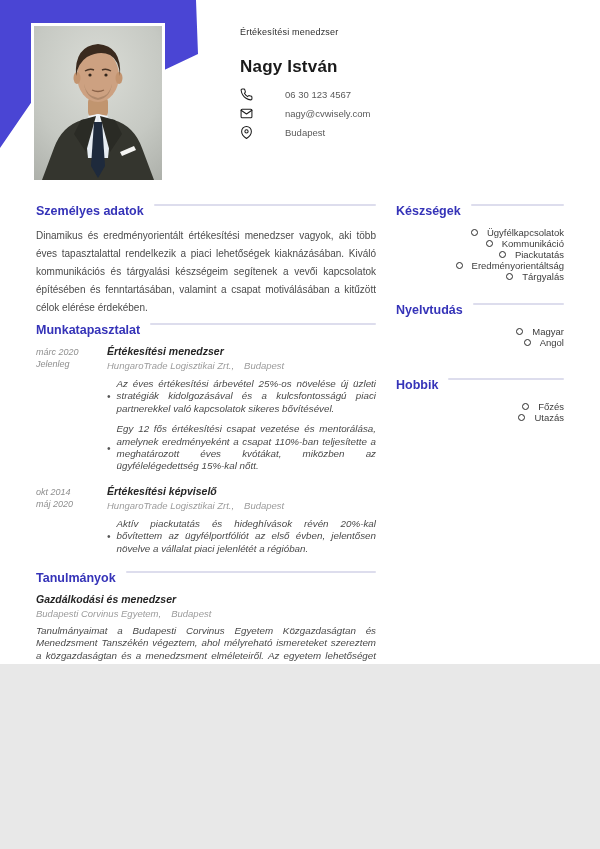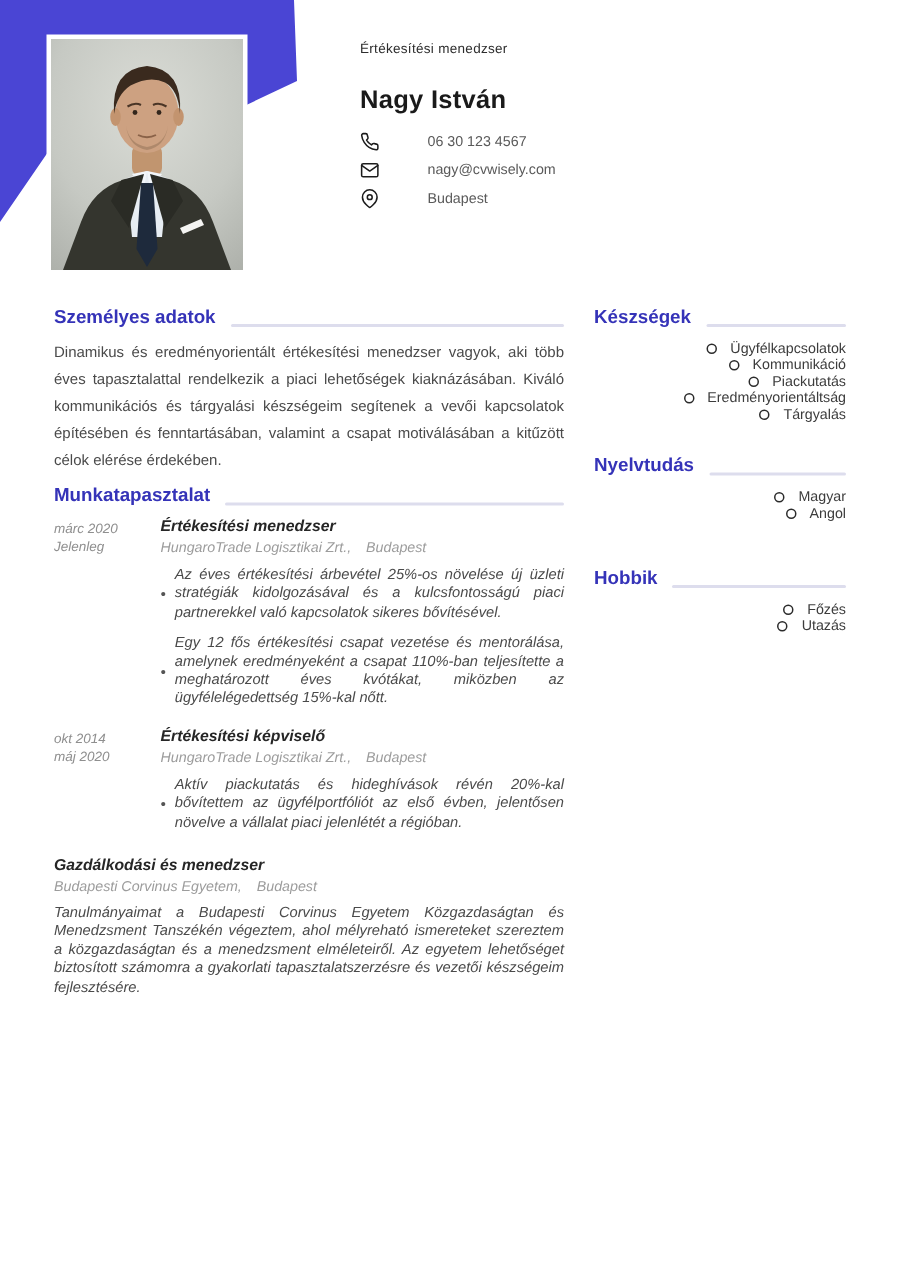--- a/index.html
+++ b/index.html
@@ -1,19 +1,19 @@
 <!DOCTYPE html>
 <html lang="hu"><head>
 <meta charset="utf-8">
 <style>
   * { margin:0; padding:0; box-sizing:border-box; }
   html,body { background:#e8e8e8; }
   body { font-family:"Liberation Sans","DejaVu Sans",sans-serif; }
   .page {
-    position:relative; width:600px; height:849px; margin:0 auto;
+    position:relative; width:600px; height:664px; margin:0 auto;
     background:#ffffff; overflow:hidden; color:#4a4a4a;
   }
 
   
   .corner-shape {
     position:absolute; left:0; top:0; width:200px; height:150px;
     background:#4a45d4;
     clip-path:polygon(0 0,196px 0,198px 54px,160px 72px,35px 97px,0 148px);
   }
 
@@ -31,21 +31,21 @@
   .contact-list { margin-top:11px; }
   .contact-row { display:flex; align-items:center; height:13px; margin-bottom:6px;gap:19px; }
   .contact-icon { width:13px; height:13px; color:#1c1c1c; margin-right:13px; flex:0 0 auto; }
   .contact-icon svg { display:block; width:100%; height:100%; }
   .contact-text { font-size:9.5px; color:#5a5a5a; }
 
   
   .col-left  { position:absolute; left:36px;  top:204px; width:340px; }
   .col-right { position:absolute; left:396px; top:204px; width:168px; }
 
-  .sec-head { display:flex; align-items:flex-end; height:14px; }
+  .sec-head { display:flex; align-items:flex-start; height:14px; }
   .sec-title { font-size:12.5px; font-weight:700; color:#3533b8; white-space:nowrap; }
   .sec-rule { flex:1; height:2px; background:#dddded; margin-left:10px; border-radius:1px; }
 
   .summary { margin-top:9px; font-size:10px; line-height:18px; text-align:justify; color:#4a4a4a; }
 
   .section-experience { margin-top:6px; }
   .section-education  { margin-top:16px; }
 
   .entry { display:flex; margin-top:8px;font-style:italic; }
   .entry + .entry { margin-top:12px; }
@@ -204,20 +204,24 @@
             <div class="bullets">
               <div class="bullet">
                   <p>Aktív piackutatás és hideghívások révén 20%-kal bővítettem az ügyfélportfóliót az első évben, jelentősen növelve a vállalat piaci jelenlétét a régióban.</p>
                 </div>
             </div>
           </div>
         </div>
       </section>
 
       <section class="section-education">
+        <div class="sec-head">
+          <h2 class="sec-title">Tanulmányok</h2>
+          <div class="sec-rule"></div>
+        </div>
         <div class="entry">
           <div class="entry-body">
             <div class="entry-role">Gazdálkodási és menedzser</div>
             <div class="entry-org">
               <span>Budapesti Corvinus Egyetem,</span><span class="org-loc">Budapest</span>
             </div>
             <p class="edu-desc">Tanulmányaimat a Budapesti Corvinus Egyetem Közgazdaságtan és Menedzsment Tanszékén végeztem, ahol mélyreható ismereteket szereztem a közgazdaságtan és a menedzsment elméleteiről. Az egyetem lehetőséget biztosított számomra a gyakorlati tapasztalatszerzésre és vezetői készségeim fejlesztésére.</p>
           </div>
         </div>
       </section>

